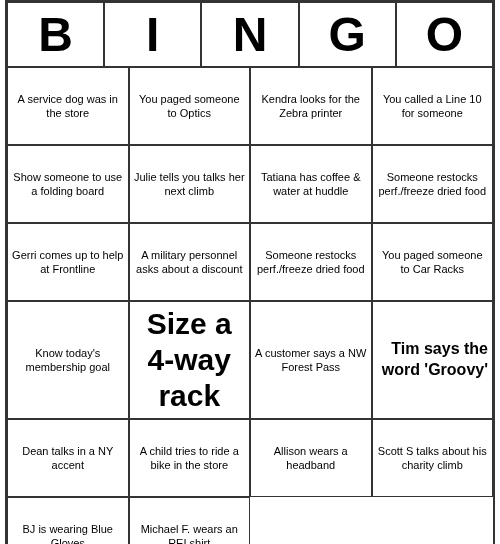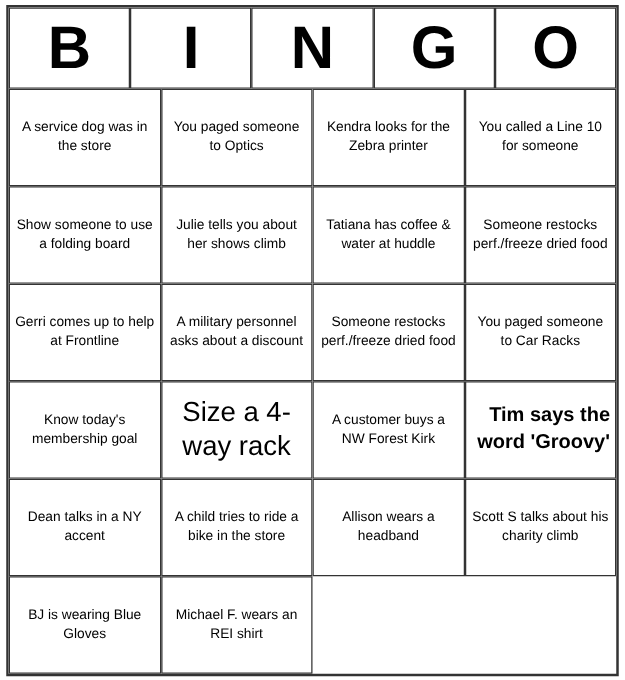--- a/index.html
+++ b/index.html
@@ -41,22 +41,22 @@
       line-height: 1.3;
       min-height: 78px;
       display: flex;
       align-items: center;
       justify-content: center;
       cursor: pointer;
       background: #fff;
       transition: background 0.15s;
     }
     .bingo-cell.free {
-      font-size: 22px;
-      font-weight: normal;
+      font-size: 30px;
+      font-weight: bold;
       line-height: 1.2;
     }
     .bingo-cell.medium-bold {
       font-size: 16px;
       font-weight: bold;
       text-align: right;
     }
   </style>
 </head>
 <body>
@@ -68,30 +68,30 @@
       <div class="bingo-letter">N</div>
       <div class="bingo-letter">G</div>
       <div class="bingo-letter">O</div>
     </div>
   <div class="bingo-grid">
   <div class="bingo-cell">A service dog was in the store</div>
       <div class="bingo-cell">You paged someone to Optics</div>
       <div class="bingo-cell">Kendra looks for the Zebra printer</div>
       <div class="bingo-cell">You called a Line 10 for someone</div>
       <div class="bingo-cell">Show someone to use a folding board</div>
-      <div class="bingo-cell">Julie tells you about her shows climb</div>
+      <div class="bingo-cell">Julie tells you talks her next climb</div>
       <div class="bingo-cell">Tatiana has coffee &amp; water at huddle</div>
       <div class="bingo-cell">Someone restocks perf./freeze dried food</div>
       <div class="bingo-cell">Gerri comes up to help at Frontline</div>
       <div class="bingo-cell">A military personnel asks about a discount</div>
       <div class="bingo-cell">Someone restocks perf./freeze dried food</div>
       <div class="bingo-cell">You paged someone to Car Racks</div>
       <div class="bingo-cell">Know today's membership goal</div>
       <div class="bingo-cell free">Size a 4-way rack</div>
-      <div class="bingo-cell">A customer buys a NW Forest Kirk</div>
+      <div class="bingo-cell">A customer says a NW Forest Pass</div>
       <div class="bingo-cell medium-bold">Tim says the word 'Groovy'</div>
       <div class="bingo-cell">Dean talks in a NY accent</div>
       <div class="bingo-cell">A child tries to ride a bike in the store</div>
       <div class="bingo-cell">Allison wears a headband</div>
       <div class="bingo-cell">Scott S talks about his charity climb</div>
       <div class="bingo-cell">BJ is wearing Blue Gloves</div>
       <div class="bingo-cell">Michael F. wears an REI shirt</div>
     </div>
 </div>
 

